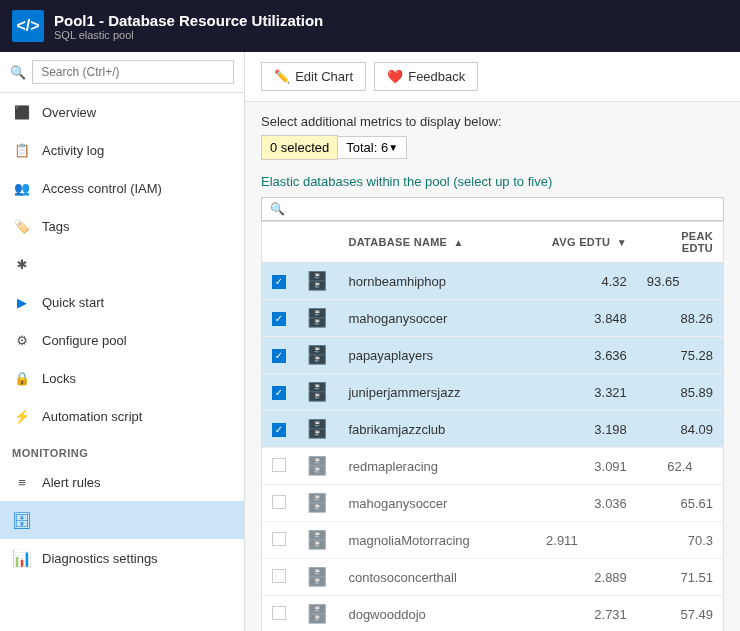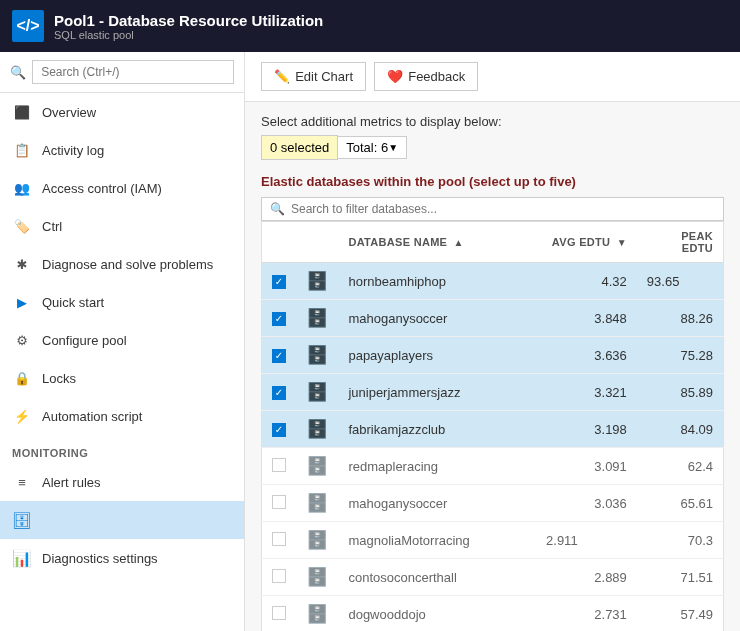--- a/index.html
+++ b/index.html
@@ -32,21 +32,21 @@
     .toolbar { display: flex; align-items: center; padding: 10px 16px; background: white; border-bottom: 1px solid #e0e0e0; gap: 8px; }
     .toolbar-btn { display: flex; align-items: center; gap: 5px; padding: 6px 12px; background: white; border: 1px solid #ccc; cursor: pointer; font-size: 13px; color: #333; }
 
     .content-inner { padding: 12px 16px; overflow-y: auto; flex: 1; }
 
     .select-label { font-size: 13px; color: #333; margin-bottom: 6px; }
     .select-row { display: flex; align-items: center; gap: 0; margin-bottom: 14px; }
     .select-box { border: 1px solid #ccc; padding: 4px 8px; background: #fef9c3; font-size: 13px; cursor: pointer; display: flex; align-items: center; justify-content: center; }
     .select-total { border: 1px solid #ccc; border-left: none; padding: 3px 8px; background: white; font-size: 13px; display: flex; align-items: center; cursor: pointer; }
 
-    .pool-label { font-size: 13px; color: #7f1d1d; margin-bottom: 8px; font-weight: bold; }
+    .pool-label { font-size: 13px; color: #0f766e; margin-bottom: 8px; }
     .search-filter { display: flex; align-items: center; border: 1px solid #ccc; background: white; padding: 4px 8px; margin-bottom: 0; }
     .search-filter input { border: none; outline: none; font-size: 12px; width: 100%; color: #888; }
 
     .db-table { width: 100%; border-collapse: collapse; background: white; border: 1px solid #e0e0e0; }
     .db-table th { background: white; text-align: left; padding: 8px 10px; font-size: 11px; font-weight: 700; color: #555; text-transform: uppercase; border-bottom: 1px solid #ddd; border-top: 1px solid #ddd; letter-spacing: 0.3px; }
     .db-table th.sortable { cursor: pointer; }
     .db-table td { padding: 7px 10px; border-bottom: 1px solid #eee; font-size: 13px; color: #333; vertical-align: middle; }
     .db-table tr.selected { background: #d0e8f5; }
     .db-table tr.unselected { background: white; }
     .db-table tr.unselected td { color: #666; }
@@ -90,25 +90,24 @@
     <div class="nav-item">
       <span class="nav-icon" style="color:#0078d4;">📋</span>
       <span>Activity log</span>
     </div>
     <div class="nav-item">
       <span class="nav-icon" style="color:#0078d4;">👥</span>
       <span>Access control (IAM)</span>
     </div>
     <div class="nav-item">
       <span class="nav-icon" style="color:#9c27b0;">🏷️</span>
-      <span>Ctrl</span>
+      <span>Tags</span>
     </div>
     <div class="nav-item">
       <span class="nav-icon" style="color:#555;">✱</span>
-      <span>Diagnose and solve problems</span>
     </div>
 
 
     <div class="nav-item">
       <span class="nav-icon" style="color:#0078d4;">▶</span>
       <span>Quick start</span>
     </div>
     <div class="nav-item">
       <span class="nav-icon" style="color:#555;">⚙</span>
       <span>Configure pool</span>
@@ -160,21 +159,20 @@
         <div class="select-total">
           <span>Total: 6</span>
           <span style="font-size:10px;">▼</span>
         </div>
       </div>
 
       <div class="pool-label">Elastic databases within the pool (select up to five)</div>
 
       <div class="search-filter" style="margin-bottom:0;">
         <span style="color:#888; margin-right:6px; font-size:12px;">🔍</span>
-        <input type="text" style="border: none; outline: none; font-size: 12px; width: 100%; color: rgb(136, 136, 136);" placeholder="Search to filter databases...">
       </div>
 
       <table class="db-table">
         <thead>
           <tr>
             <th class="col-check"></th>
             <th class="col-icon"></th>
             <th class="col-name sortable">
               <span>DATABASE NAME</span>
               <span class="sort-arrow">▲</span>
@@ -222,21 +220,21 @@
               <td><span style="font-size:18px; display:inline-block; filter: hue-rotate(0deg);">🗄️</span></td>
               <td style="font-weight: 500;">fabrikamjazzclub</td>
               <td style="text-align: right;">3.198</td>
               <td style="text-align: right;">84.09</td>
             </tr>
             <tr class="unselected">
               <td><div class="checkbox-empty"></div></td>
               <td><span style="font-size:18px; display:inline-block; opacity:0.6;">🗄️</span></td>
               <td>redmapleracing</td>
               <td style="text-align: right;">3.091</td>
-              <td style="text-align: right;">62.4</td>
+              <td style="text-align: center;">62.4</td>
             </tr>
             <tr class="unselected">
               <td><div class="checkbox-empty"></div></td>
               <td><span style="font-size:18px; display:inline-block; opacity:0.6;">🗄️</span></td>
               <td>mahoganysoccer</td>
               <td style="text-align: right;">3.036</td>
               <td style="text-align: right;">65.61</td>
             </tr>
             <tr class="unselected">
               <td><div class="checkbox-empty"></div></td>

